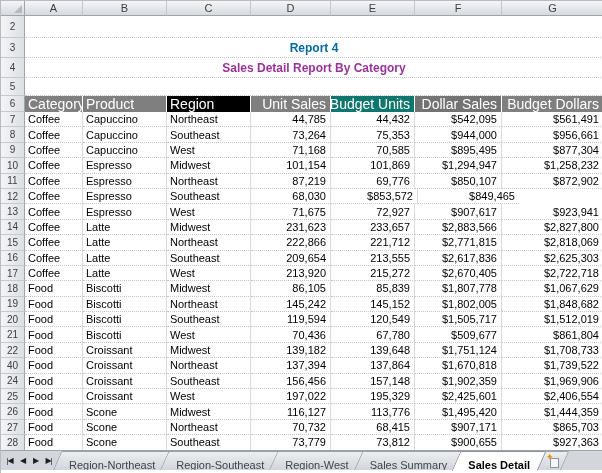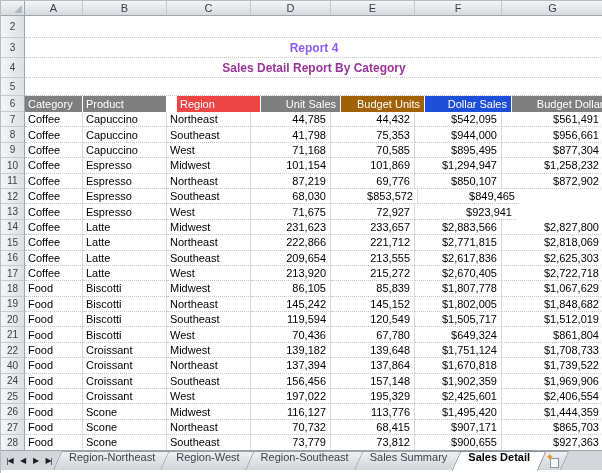--- a/index.html
+++ b/index.html
@@ -51,21 +51,21 @@
     display:flex; align-items:center; justify-content:center;
     font-size:12px; font-weight:bold; white-space:nowrap; overflow:hidden;
   }
   .r-blank { height:22px; }
   .r-title { height:20px; }
   .r-subtitle { height:20px; }
   .r-blank2 { height:18px; }
   .r-tabhead { height:16px; }
   .r-data { height:15.4px; }
   .thead-cell {
-    font-size:11px; color:#fff; overflow:hidden; white-space:nowrap;
+    font-size:14px; color:#fff; overflow:hidden; white-space:nowrap;
     display:flex; align-items:center;
     border-right:1px solid #ffffff; border-bottom:none;
   }
   .thead-cell:last-child { border-right:none; }
   .thead-cell.txt { justify-content:flex-start; padding-left:3px; }
   .thead-cell.num { justify-content:flex-end; padding-right:4px; }
   
   .tab-bar {
     position:absolute; left:0; top:449px; width:602px; height:20px;
     background:#d3d7dc; border-top:1px solid #9da4ac;
@@ -73,21 +73,21 @@
   }
   .tab-nav { display:flex; align-items:center; padding:0 3px 0 2px; background:#d3d7dc; }
   .tab-nav-btn {
     width:13px; height:16px; font-size:8px; color:#1c1e20;
     display:flex; align-items:center; justify-content:center;
     letter-spacing:-1px; cursor:default;
   }
   .tabs { display:flex; align-items:stretch; margin-left:4px; }
   .sheet-tab {
     position:relative; height:20px; padding:0 14px;
-    display:flex; align-items:flex-start; margin-left:-7px;
+    display:flex; align-items:flex-end; margin-left:-7px;
   }
   .sheet-tab .tab-bg {
     position:absolute; inset:0 2px 0 2px;
     transform:skewX(-24deg);
     background:linear-gradient(#eceef0,#d0d4d9);
     border:1px solid #9aa0a8; border-bottom:none;
     border-radius:2px 2px 0 0;
   }
   .sheet-tab .tab-label {
     position:relative; font-size:11px; color:#3f444a; white-space:nowrap;
@@ -137,56 +137,56 @@
         <div class="col-header" style="flex: 0 0 84px;">E</div>
         <div class="col-header" style="flex: 0 0 87px;">F</div>
         <div class="col-header" style="flex: 0 0 101px;">G</div>
       </div>
       <div class="grid-row r-blank">
         <div class="row-header">2</div>
         <div class="wide-cell"></div>
       </div>
       <div class="grid-row r-title">
         <div class="row-header">3</div>
-        <div class="wide-cell" style="color: #8b5cf6;">Report 4</div>
+        <div class="wide-cell" style="color: #0369a1;">Report 4</div>
       </div>
       <div class="grid-row r-subtitle">
         <div class="row-header">4</div>
         <div class="wide-cell" style="color: rgb(153, 51, 153);">Sales Detail Report By Category</div>
       </div>
       <div class="grid-row r-blank2">
         <div class="row-header">5</div>
         <div class="wide-cell"></div>
       </div>
       <div class="grid-row r-tabhead">
         <div class="row-header">6</div>
         <div class="thead-cell txt" style="flex: 0 0 58px; background: rgb(127, 127, 127); color: rgb(255, 255, 255);">Category</div>
         <div class="thead-cell txt" style="flex: 0 0 84px; background: rgb(127, 127, 127); color: rgb(255, 255, 255);">Product</div>
-        <div class="thead-cell txt" style="flex: 0 0 84px; background: #ef4444; color: rgb(255, 255, 255); margin-left: 10px;">Region</div>
+        <div class="thead-cell txt" style="flex: 0 0 84px; background: #000000; color: rgb(255, 255, 255);">Region</div>
         <div class="thead-cell num" style="flex: 0 0 80px; background: rgb(127, 127, 127); color: rgb(255, 255, 255);">Unit Sales</div>
-        <div class="thead-cell num" style="flex: 0 0 84px; background: #a16207; color: rgb(255, 255, 255);">Budget Units</div>
-        <div class="thead-cell num" style="flex: 0 0 87px; background: #1d4ed8; color: rgb(255, 255, 255);">Dollar Sales</div>
+        <div class="thead-cell num" style="flex: 0 0 84px; background: #0f766e; color: rgb(255, 255, 255);">Budget Units</div>
+        <div class="thead-cell num" style="flex: 0 0 87px; background: #737373; color: rgb(255, 255, 255);">Dollar Sales</div>
         <div class="thead-cell num" style="flex: 0 0 101px; background: rgb(127, 127, 127); color: rgb(255, 255, 255);">Budget Dollars</div>
       </div>
       <div class="grid-row r-data">
         <div class="row-header">7</div>
         <div class="sheet-cell txt" style="flex: 0 0 58px;">Coffee</div>
         <div class="sheet-cell txt" style="flex: 0 0 84px;">Capuccino</div>
         <div class="sheet-cell txt" style="flex: 0 0 84px;">Northeast</div>
         <div class="sheet-cell num" style="flex: 0 0 80px;">44,785</div>
         <div class="sheet-cell num" style="flex: 0 0 84px;">44,432</div>
         <div class="sheet-cell num" style="flex: 0 0 87px;">$542,095</div>
         <div class="sheet-cell num" style="flex: 0 0 101px;">$561,491</div>
       </div>
       <div class="grid-row r-data">
         <div class="row-header">8</div>
         <div class="sheet-cell txt" style="flex: 0 0 58px;">Coffee</div>
         <div class="sheet-cell txt" style="flex: 0 0 84px;">Capuccino</div>
         <div class="sheet-cell txt" style="flex: 0 0 84px;">Southeast</div>
-        <div class="sheet-cell num" style="flex: 0 0 80px;">41,798</div>
+        <div class="sheet-cell num" style="flex: 0 0 80px;">73,264</div>
         <div class="sheet-cell num" style="flex: 0 0 84px;">75,353</div>
         <div class="sheet-cell num" style="flex: 0 0 87px;">$944,000</div>
         <div class="sheet-cell num" style="flex: 0 0 101px;">$956,661</div>
       </div>
       <div class="grid-row r-data">
         <div class="row-header">9</div>
         <div class="sheet-cell txt" style="flex: 0 0 58px;">Coffee</div>
         <div class="sheet-cell txt" style="flex: 0 0 84px;">Capuccino</div>
         <div class="sheet-cell txt" style="flex: 0 0 84px;">West</div>
         <div class="sheet-cell num" style="flex: 0 0 80px;">71,168</div>
@@ -223,20 +223,21 @@
         <div class="sheet-cell num" style="flex: 0 0 87px;">$853,572</div>
         <div class="sheet-cell num" style="flex: 0 0 101px;">$849,465</div>
       </div>
       <div class="grid-row r-data">
         <div class="row-header">13</div>
         <div class="sheet-cell txt" style="flex: 0 0 58px;">Coffee</div>
         <div class="sheet-cell txt" style="flex: 0 0 84px;">Espresso</div>
         <div class="sheet-cell txt" style="flex: 0 0 84px;">West</div>
         <div class="sheet-cell num" style="flex: 0 0 80px;">71,675</div>
         <div class="sheet-cell num" style="flex: 0 0 84px;">72,927</div>
+        <div class="sheet-cell num" style="flex: 0 0 87px;">$907,617</div>
         <div class="sheet-cell num" style="flex: 0 0 101px;">$923,941</div>
       </div>
       <div class="grid-row r-data">
         <div class="row-header">14</div>
         <div class="sheet-cell txt" style="flex: 0 0 58px;">Coffee</div>
         <div class="sheet-cell txt" style="flex: 0 0 84px;">Latte</div>
         <div class="sheet-cell txt" style="flex: 0 0 84px;">Midwest</div>
         <div class="sheet-cell num" style="flex: 0 0 80px;">231,623</div>
         <div class="sheet-cell num" style="flex: 0 0 84px;">233,657</div>
         <div class="sheet-cell num" style="flex: 0 0 87px;">$2,883,566</div>
@@ -302,21 +303,21 @@
         <div class="sheet-cell num" style="flex: 0 0 87px;">$1,505,717</div>
         <div class="sheet-cell num" style="flex: 0 0 101px;">$1,512,019</div>
       </div>
       <div class="grid-row r-data">
         <div class="row-header">21</div>
         <div class="sheet-cell txt" style="flex: 0 0 58px;">Food</div>
         <div class="sheet-cell txt" style="flex: 0 0 84px;">Biscotti</div>
         <div class="sheet-cell txt" style="flex: 0 0 84px;">West</div>
         <div class="sheet-cell num" style="flex: 0 0 80px;">70,436</div>
         <div class="sheet-cell num" style="flex: 0 0 84px;">67,780</div>
-        <div class="sheet-cell num" style="flex: 0 0 87px;">$649,324</div>
+        <div class="sheet-cell num" style="flex: 0 0 87px;">$509,677</div>
         <div class="sheet-cell num" style="flex: 0 0 101px;">$861,804</div>
       </div>
       <div class="grid-row r-data">
         <div class="row-header">22</div>
         <div class="sheet-cell txt" style="flex: 0 0 58px;">Food</div>
         <div class="sheet-cell txt" style="flex: 0 0 84px;">Croissant</div>
         <div class="sheet-cell txt" style="flex: 0 0 84px;">Midwest</div>
         <div class="sheet-cell num" style="flex: 0 0 80px;">139,182</div>
         <div class="sheet-cell num" style="flex: 0 0 84px;">139,648</div>
         <div class="sheet-cell num" style="flex: 0 0 87px;">$1,751,124</div>
@@ -399,25 +400,25 @@
           <span>▶|</span>
         </div>
       </div>
     <div class="tabs" id="tabs">
         <div class="sheet-tab">
           <div class="tab-bg"></div>
           <span class="tab-label">Region-Northeast</span>
         </div>
         <div class="sheet-tab">
           <div class="tab-bg"></div>
+          <span class="tab-label">Region-Southeast</span>
+        </div>
+        <div class="sheet-tab">
+          <div class="tab-bg"></div>
           <span class="tab-label">Region-West</span>
-        </div>
-        <div class="sheet-tab">
-          <div class="tab-bg"></div>
-          <span class="tab-label">Region-Southeast</span>
         </div>
         <div class="sheet-tab">
           <div class="tab-bg"></div>
           <span class="tab-label">Sales Summary</span>
         </div>
         <div class="sheet-tab active">
           <div class="tab-bg"></div>
           <span class="tab-label">Sales Detail</span>
         </div>
         <div class="insert-tab">

